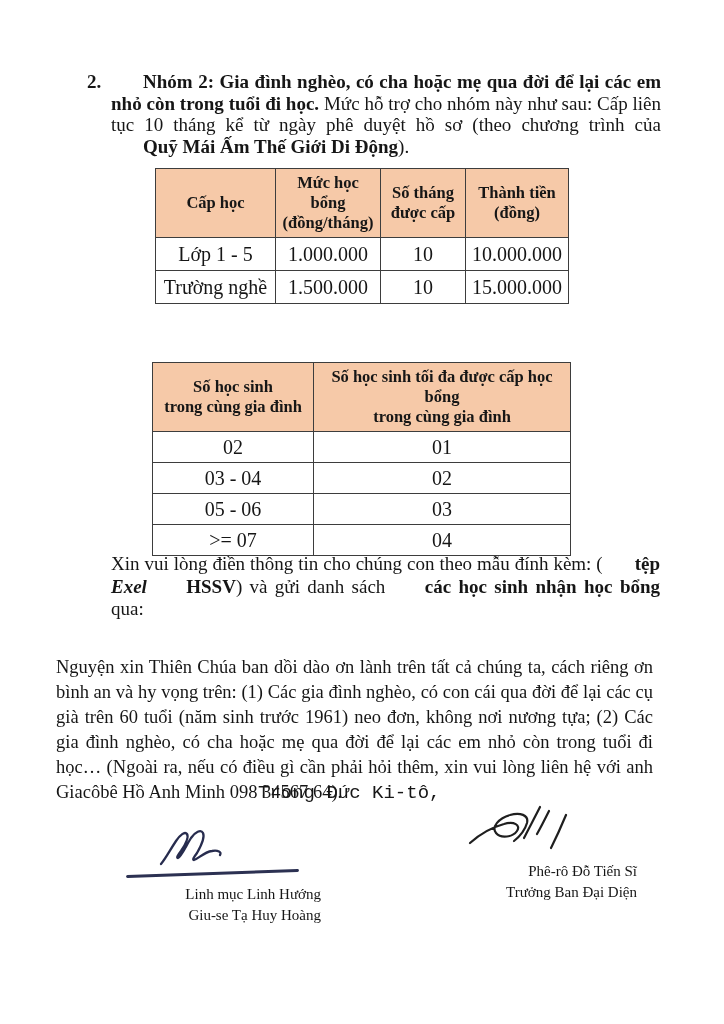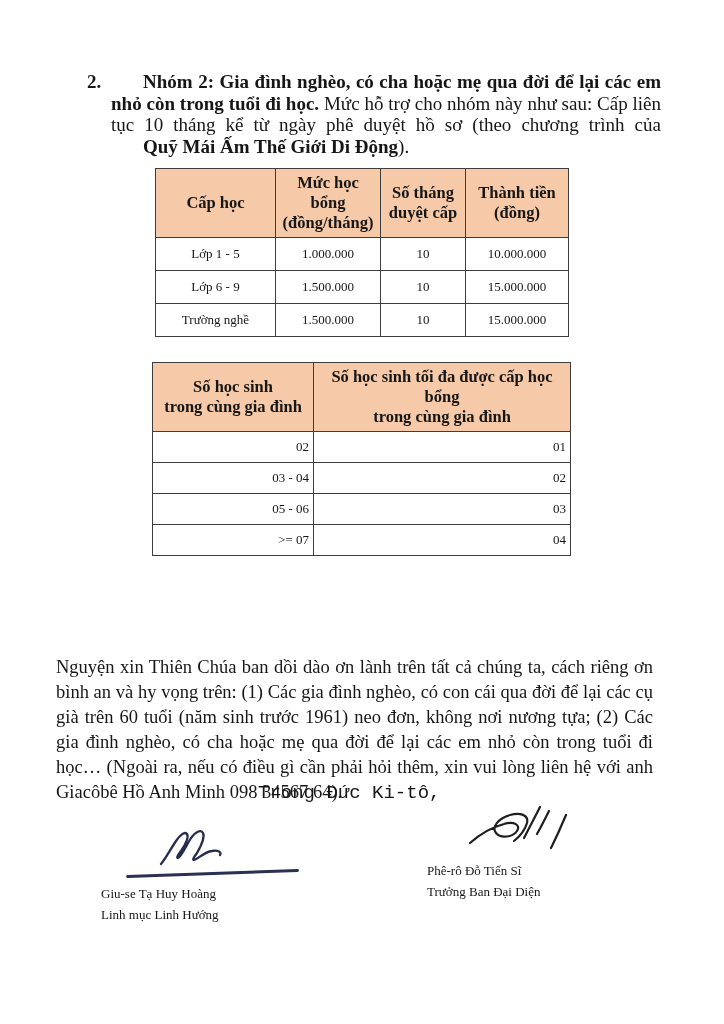--- a/index.html
+++ b/index.html
@@ -19,24 +19,24 @@
   .b { font-weight:bold;margin-left:32px; }
   .bi { font-weight:bold; font-style:italic; }
 
   
   table { position:absolute; border-collapse:collapse; table-layout:fixed; background:#fff; }
   th, td { border:1.7px solid #3d3d3d; text-align:center; vertical-align:middle; }
   th {
     background:#f6c9a8; font-weight:bold; white-space:pre-line;
     font-size:16.5px; line-height:20px; padding:4px 2px; height:50px;
   }
-  td { font-size:13px; height:33px; padding:2px 4px; }
+  td { font-size:20px; height:33px; padding:2px 4px; }
   .t1 { left:155px; top:168px; width:413px; }
   .t2 { left:152px; top:362px; width:418px; }
-  .t2 td { height:31px;text-align:right; }
+  .t2 td { height:31px; }
 
   
   .attach { position:absolute; left:111px; top:553px; width:549px; font-size:19px; line-height:22.5px; }
 
   
   .contacts { position:absolute; left:97px; top:608px; font-size:19px; font-weight:bold; line-height:21px; white-space:nowrap; }
 
   
   .blessing { position:absolute; left:56px; top:655px; width:597px; font-size:18.5px; line-height:25px; }
 
@@ -44,21 +44,21 @@
   .valediction { position:absolute; left:258px; top:782px; width:200px; font-size:19px;font-family:Liberation Mono, monospace; }
 
   
   .sig-svg { position:absolute; }
   .sig-left-svg { left:156px; top:824px; }
   .sig-right-svg { left:466px; top:801px; }
   .sig-underline {
     position:absolute; left:126px; top:872px; width:173px; height:2.6px;
     background:#2c3152; border-radius:2px; transform:rotate(-2deg);
   }
-  .signer { position:absolute; text-align:left; font-size:13px; line-height:20.5px; }
+  .signer { position:absolute; text-align:right; font-size:15px; line-height:20.5px; }
   .signer-left { left:101px; top:884px; width:220px; }
   .signer-right { left:427px; top:861px; width:210px; }
 </style>
 </head>
 <body>
 
 <div class="page">
 
   <div class="intro">
     <span class="marker">2.</span>
@@ -71,37 +71,31 @@
         <col style="width:105px">
         <col style="width:85px">
         <col style="width:103px">
       </colgroup>
     <thead>
       <tr>
         <th>Cấp học</th>
         <th>Mức học bổng
 (đồng/tháng)</th>
         <th>Số tháng
-duyệt cấp</th>
+được cấp</th>
         <th>Thành tiền
 (đồng)</th>
       </tr>
     </thead>
     <tbody>
       <tr>
         <td>Lớp 1 - 5</td>
         <td>1.000.000</td>
         <td>10</td>
         <td>10.000.000</td>
-      </tr>
-      <tr>
-        <td>Lớp 6 - 9</td>
-        <td>1.500.000</td>
-        <td>10</td>
-        <td>15.000.000</td>
       </tr>
       <tr>
         <td>Trường nghề</td>
         <td>1.500.000</td>
         <td>10</td>
         <td>15.000.000</td>
       </tr>
     </tbody>
   </table>
 
@@ -131,35 +125,36 @@
         <td>05 - 06</td>
         <td>03</td>
       </tr>
       <tr>
         <td>&gt;= 07</td>
         <td>04</td>
       </tr>
     </tbody>
   </table>
 
+  <p class="attach justify"><span>Xin vui lòng điền thông tin cho chúng con theo mẫu đính kèm: (</span><span class="b">tệp </span><span class="bi">Exel</span><span class="b"> HSSV</span><span>) và gửi danh sách </span><span class="b">các học sinh nhận học bổng</span><span> qua:</span></p>
 
   <div class="contacts">
   </div>
 
   <p class="blessing justify">Nguyện xin Thiên Chúa ban dồi dào ơn lành trên tất cả chúng ta, cách riêng ơn bình an và hy vọng trên: (1) Các gia đình nghèo, có con cái qua đời để lại các cụ già trên 60 tuổi (năm sinh trước 1961) neo đơn, không nơi nương tựa; (2) Các gia đình nghèo, có cha hoặc mẹ qua đời để lại các em nhỏ còn trong tuổi đi học… (Ngoài ra, nếu có điều gì cần phải hỏi thêm, xin vui lòng liên hệ với anh Giacôbê Hồ Anh Minh 098 34567 64).</p>
 
   <p class="valediction">Trong Đức Ki-tô,</p>
 
   <svg class="sig-svg sig-left-svg" width="80" height="46" viewBox="0 0 80 46">
     <path d="M5 40 C10 34 14 26 20 17 C24 11 29 7 31 10 C33 13 29 21 25 27 C22 31 20 34 22 34 C25 33 30 22 35 14 C39 8 45 5 47 9 C49 13 45 22 41 29 C38 33 36 36 38 36 C42 35 48 28 56 27 C62 26 66 28 64 31" stroke="#272c4e" stroke-width="2.3" fill="none" stroke-linecap="round"></path>
   </svg>
   <div class="sig-underline"></div>
   <div class="signer signer-left">
+    <div>Linh mục Linh Hướng</div>
     <div>Giu-se Tạ Huy Hoàng</div>
-    <div>Linh mục Linh Hướng</div>
   </div>
 
   <svg class="sig-svg sig-right-svg" width="105" height="58" viewBox="0 0 105 58">
     <path d="M4 42 C14 33 27 26 38 23 C48 20 55 24 51 30 C47 36 35 38 30 32 C25 26 33 17 44 14 C54 11 63 14 61 22 C59 29 53 36 48 40 M58 37 C62 29 69 16 74 6 M71 33 C75 26 80 16 83 10 M85 47 C89 39 95 26 100 14" stroke="#1f1f1f" stroke-width="2.2" fill="none" stroke-linecap="round"></path>
   </svg>
   <div class="signer signer-right">
     <div>Phê-rô Đỗ Tiến Sĩ</div>
     <div>Trưởng Ban Đại Diện</div>
   </div>
 

